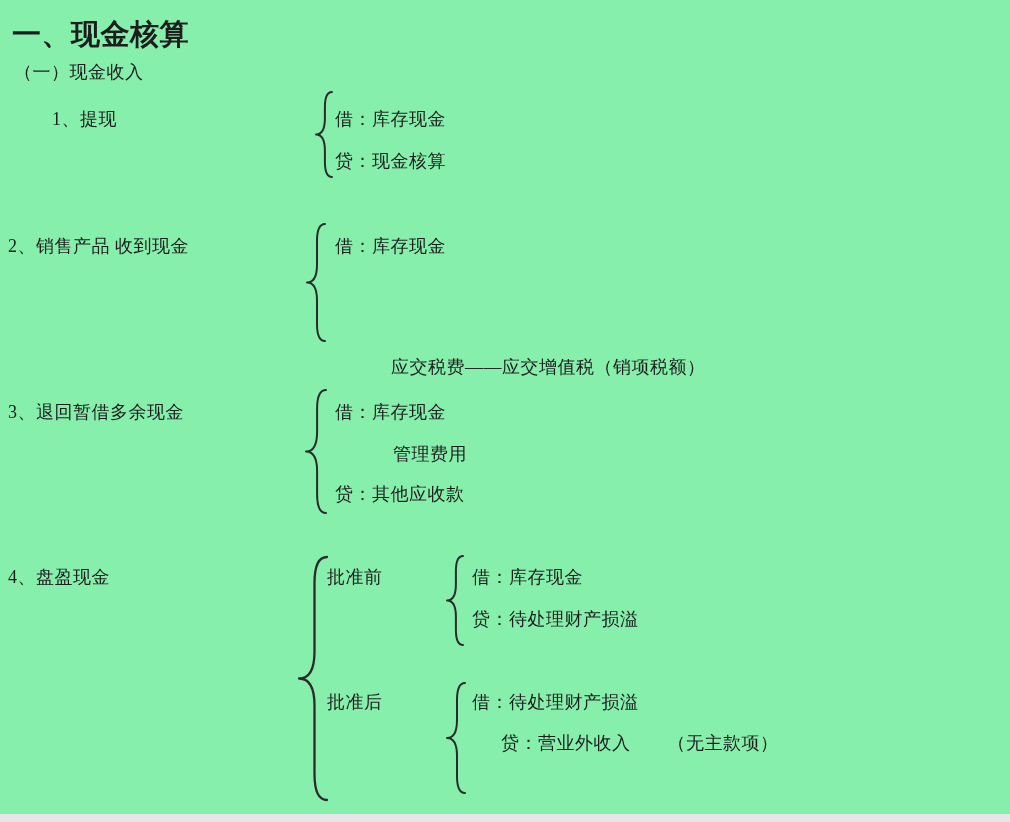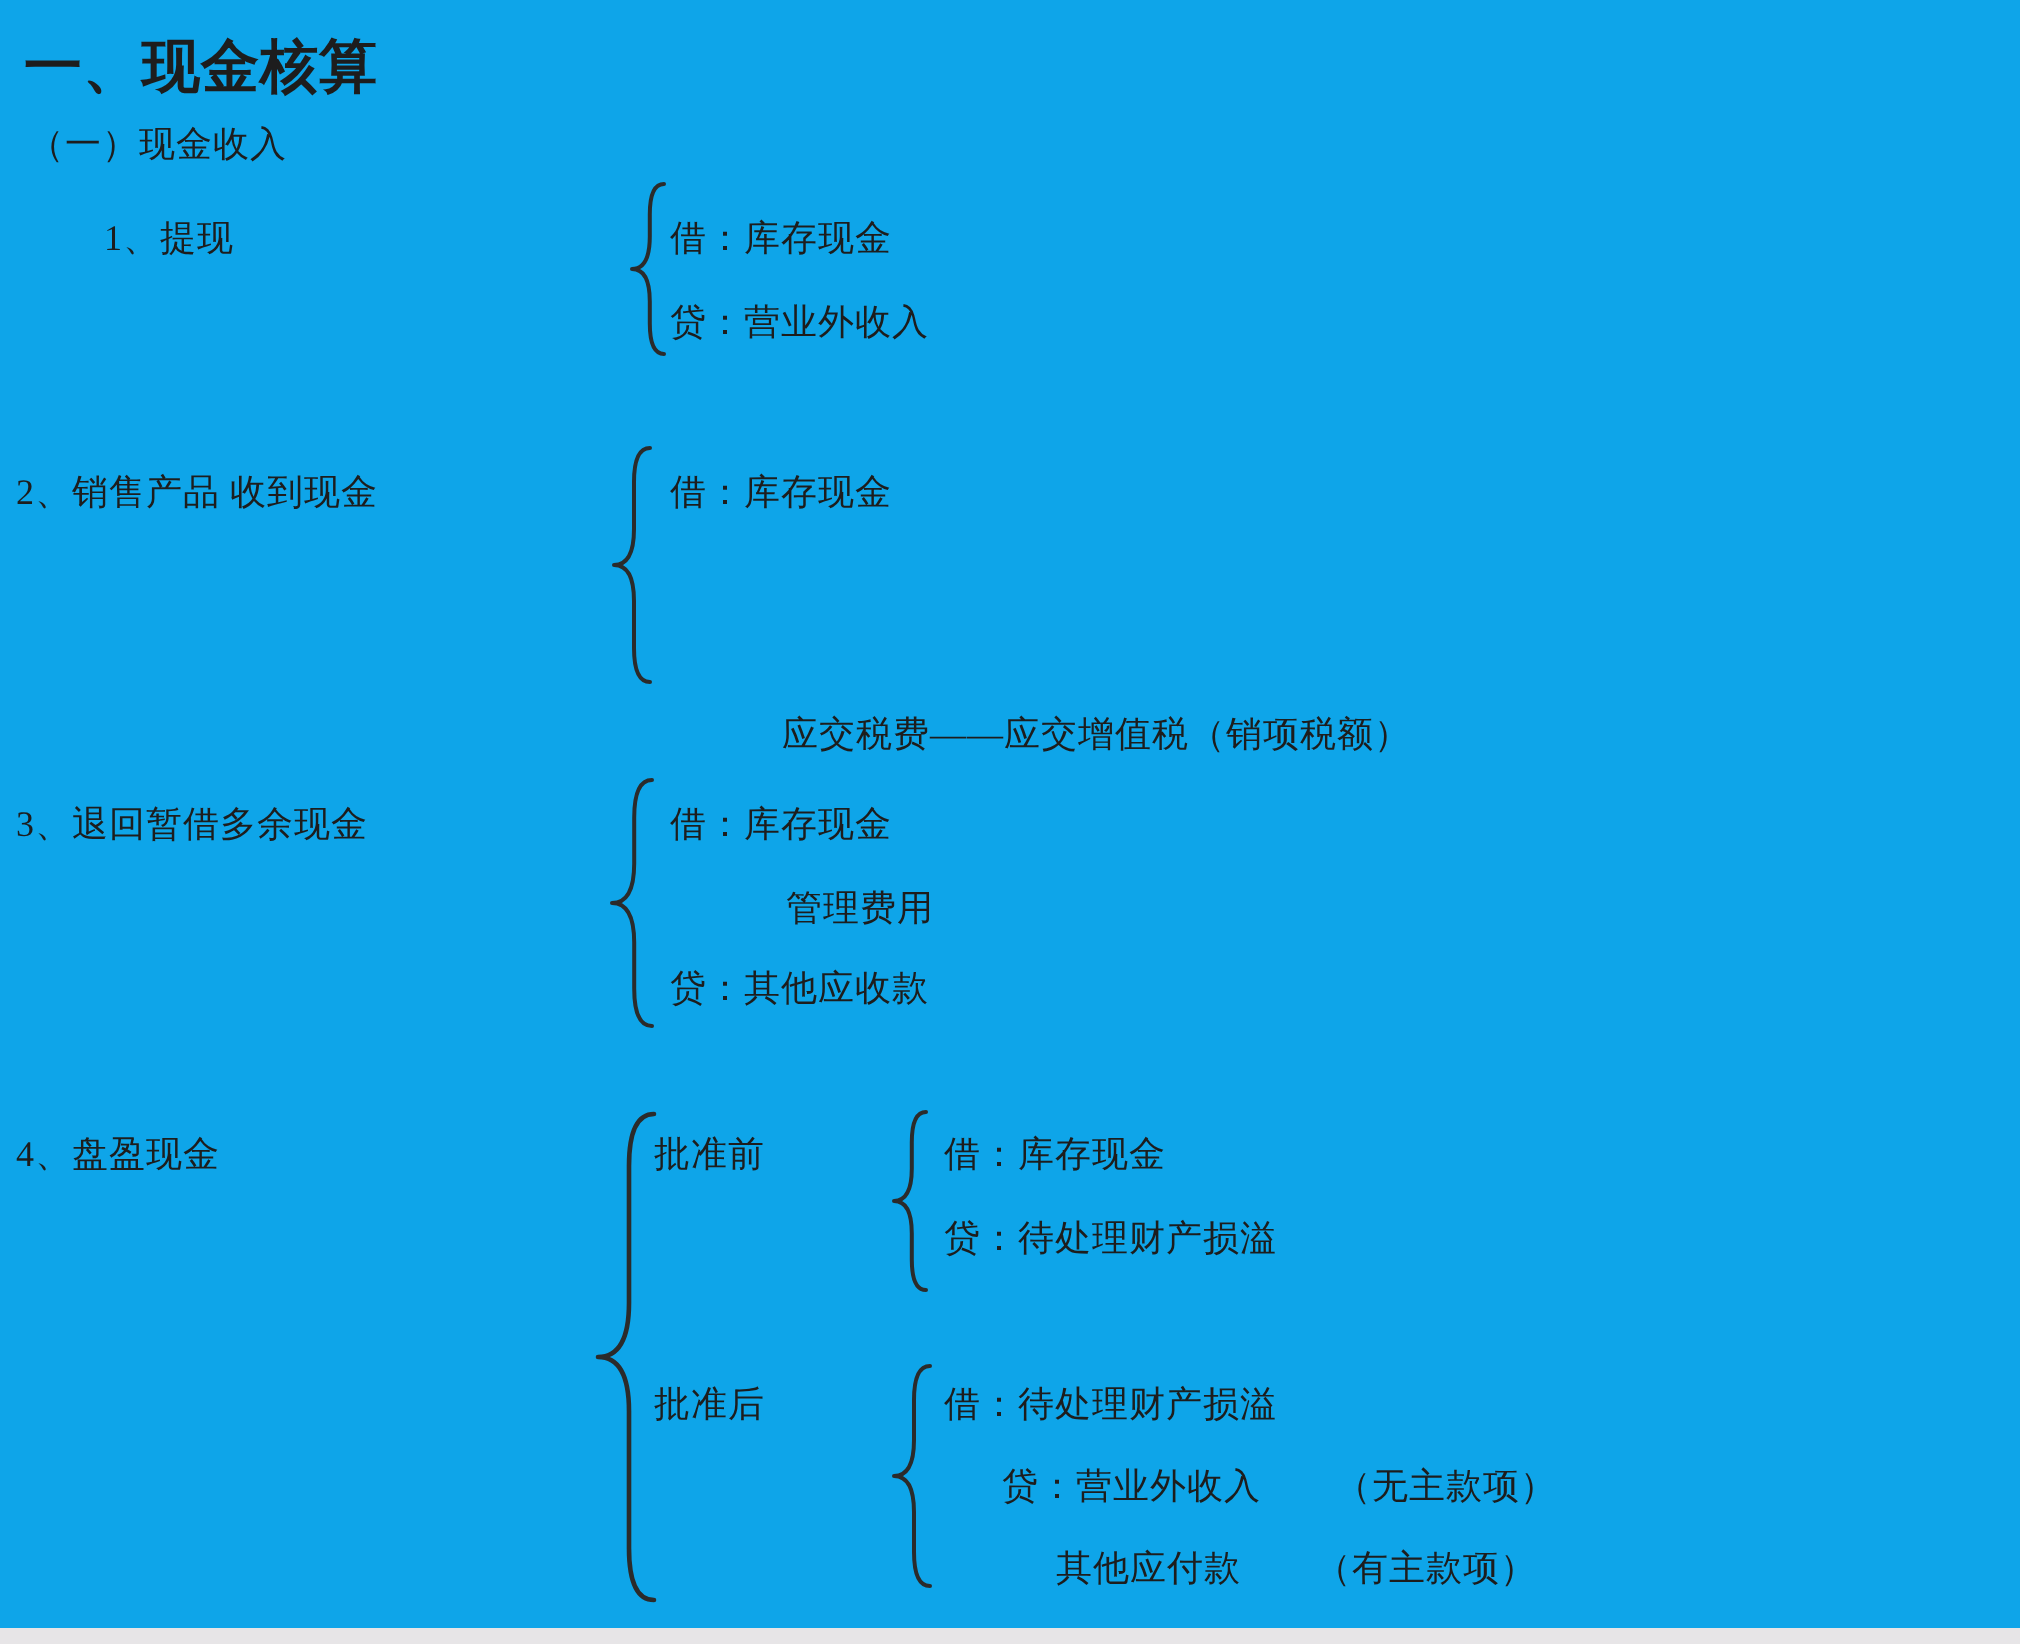--- a/index.html
+++ b/index.html
@@ -4,21 +4,21 @@
 <style>
   html, body { margin: 0; padding: 0; }
   body {
     font-family: "Liberation Serif", "DejaVu Serif", serif;
     background: #ffffff;
   }
   .page {
     position: relative;
     width: 1010px;
     height: 822px;
-    background: #0ea5e9;
+    background: #86efac;
     color: #1d1d1d;
     overflow: hidden;
   }
   .txt {
     position: absolute;
     font-size: 18px;
     line-height: 32px;
     white-space: pre;
     letter-spacing: 0.5px;
   }
@@ -49,21 +49,21 @@
 <div class="page">
 
   <div class="txt title" style="left:12px; top:18px;">一、现金核算</div>
   <div class="txt" style="left:14px; top:56px;">（一）现金收入</div>
 
   <div class="txt" style="left:8px; top:103px;margin-left:44px;">1、提现</div>
   <svg class="brace" style="left:315px; top:91px;" width="18" height="87" viewBox="0 0 18 87">
       <path d="M 17 1 Q 9.9 1 9.9 16.2 L 9.9 27.3 Q 9.9 43.5 1 43.5 Q 9.9 43.5 9.9 59.7 L 9.9 70.8 Q 9.9 86 17 86" stroke-width="2" stroke="#2b2b2b"></path>
     </svg>
   <div class="txt" style="left:335px; top:103px;">借：库存现金</div>
-  <div class="txt" style="left:335px; top:145px;">贷：营业外收入</div>
+  <div class="txt" style="left:335px; top:145px;">贷：现金核算</div>
 
   <div class="txt" style="left:8px; top:230px;">2、销售产品 收到现金</div>
   <svg class="brace" style="left:306px; top:223px;" width="20" height="119" viewBox="0 0 20 119">
       <path d="M 19 1 Q 11 1 11 18 L 11 41.5 Q 11 59.5 1 59.5 Q 11 59.5 11 77.5 L 11 101 Q 11 118 19 118" stroke-width="2" stroke="#2b2b2b"></path>
     </svg>
   <div class="txt" style="left:335px; top:230px;">借：库存现金</div>
   <div class="txt" style="left:391px; top:310px;margin-top:41px;">应交税费——应交增值税（销项税额）</div>
 
   <div class="txt" style="left:8px; top:396px;">3、退回暂借多余现金</div>
   <svg class="brace" style="left:305px; top:389px;" width="22" height="125" viewBox="0 0 22 125">
@@ -84,16 +84,15 @@
     </svg>
   <div class="txt" style="left:472px; top:561px;">借：库存现金</div>
   <div class="txt" style="left:472px; top:603px;">贷：待处理财产损溢</div>
 
   <div class="txt" style="left:327px; top:686px;">批准后</div>
   <svg class="brace" style="left:446px; top:682px;" width="20" height="112" viewBox="0 0 20 112">
       <path d="M 19 1 Q 11 1 11 18 L 11 38 Q 11 56 1 56 Q 11 56 11 74 L 11 94 Q 11 111 19 111" stroke-width="2" stroke="#2b2b2b"></path>
     </svg>
   <div class="txt" style="left:472px; top:686px;">借：待处理财产损溢</div>
   <div class="txt" style="left:472px; top:727px;margin-left:29px;">贷：营业外收入　　（无主款项）</div>
-  <div class="txt" style="left:528px; top:768px;">其他应付款　　（有主款项）</div>
 
   <div class="bottom-strip"></div>
 </div>
 
 </body></html>

